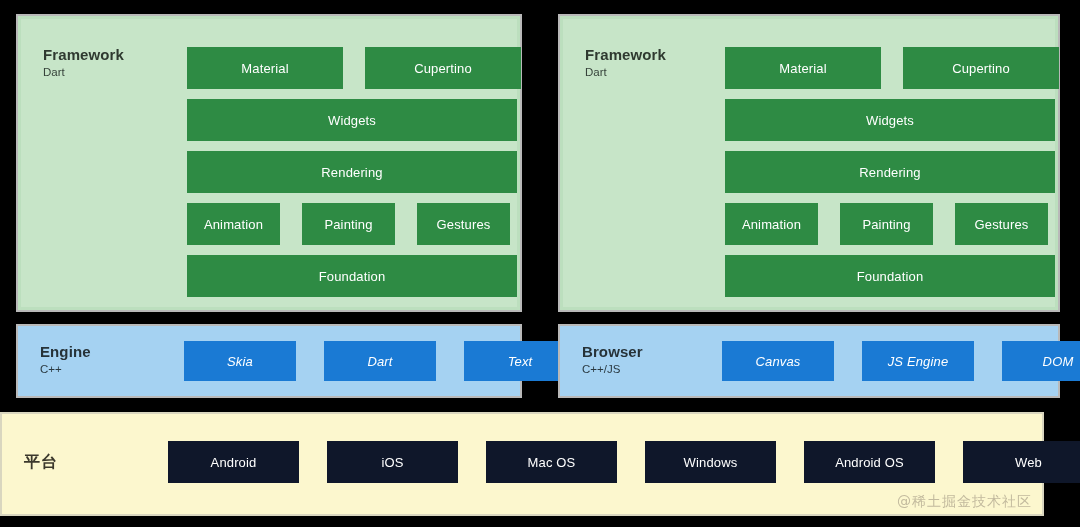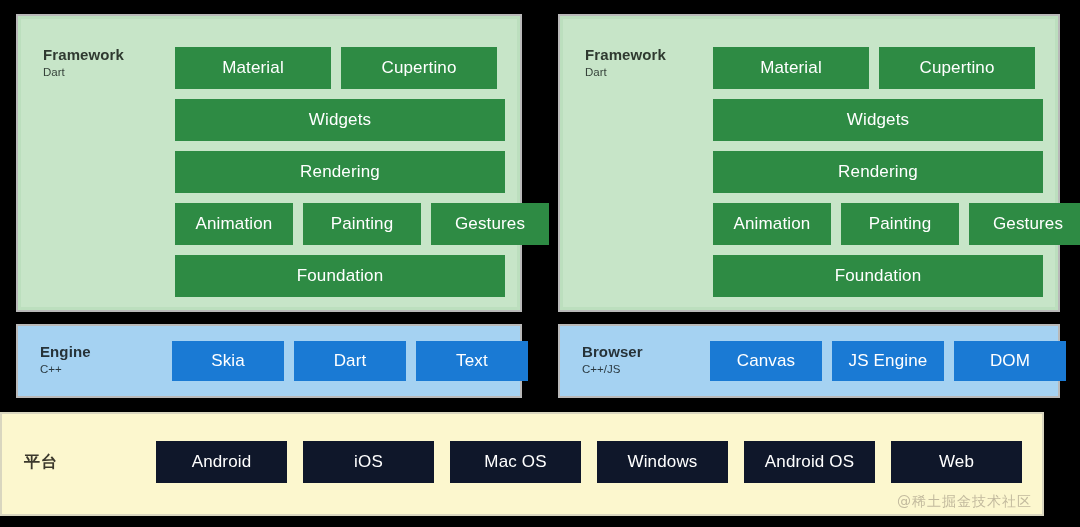--- a/index.html
+++ b/index.html
@@ -86,49 +86,51 @@
   .row {
     display: flex;
     gap: 10px;
   }
   .box {
     box-sizing: border-box;
     display: flex;
     align-items: center;
     justify-content: center;
     color: #ffffff;
-    font-size: 17px;
+    font-size: 13px;
     font-weight: 400;
     letter-spacing: 0.15px;
     white-space: nowrap;
     user-select: none;
+    margin-left: 12px;
   }
   .box-green {
     background: #2e8b44;
     height: 42px;
   }
   .box-blue {
     background: #1a7ad4;
     height: 40px;
   }
   .box-orange {
     background: #0f172a;
     height: 42px;
   }
 
   
   .w-half   { width: 156px; }
   .w-full   { width: 330px; }
-  .w-third  { width: 118px; }
+  .w-third  { width: 93px; }
 
   
   .eng-stack {
     position: absolute;
     display: flex;
-    gap: 10px;
+    gap: 16px;
+    font-style: italic;
   }
   .w-eng { width: 112px; }
 
   
   .plat-stack {
     position: absolute;
     display: flex;
     gap: 16px;
   }
   .w-plat { width: 131px; }

